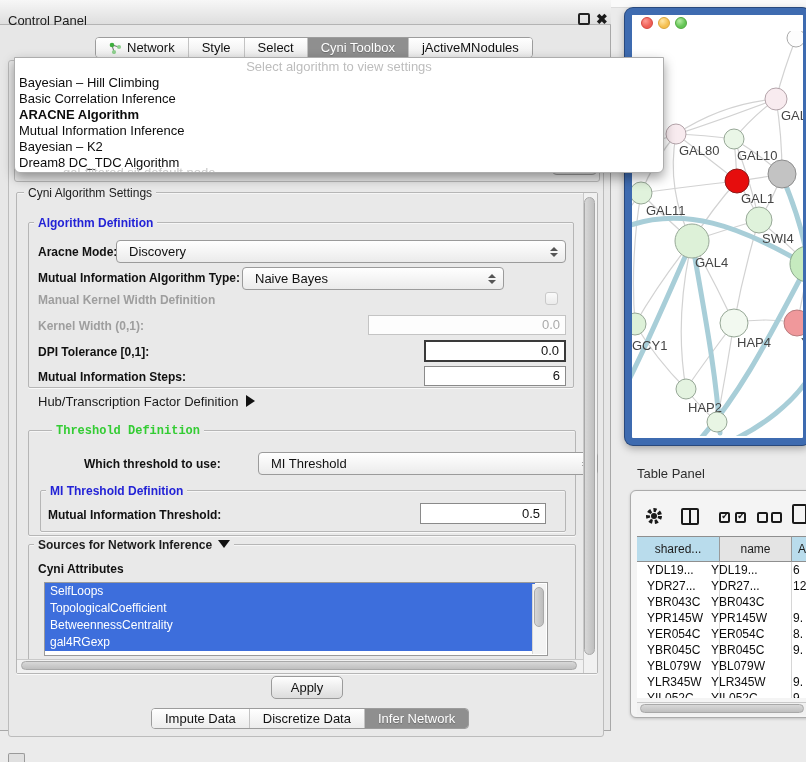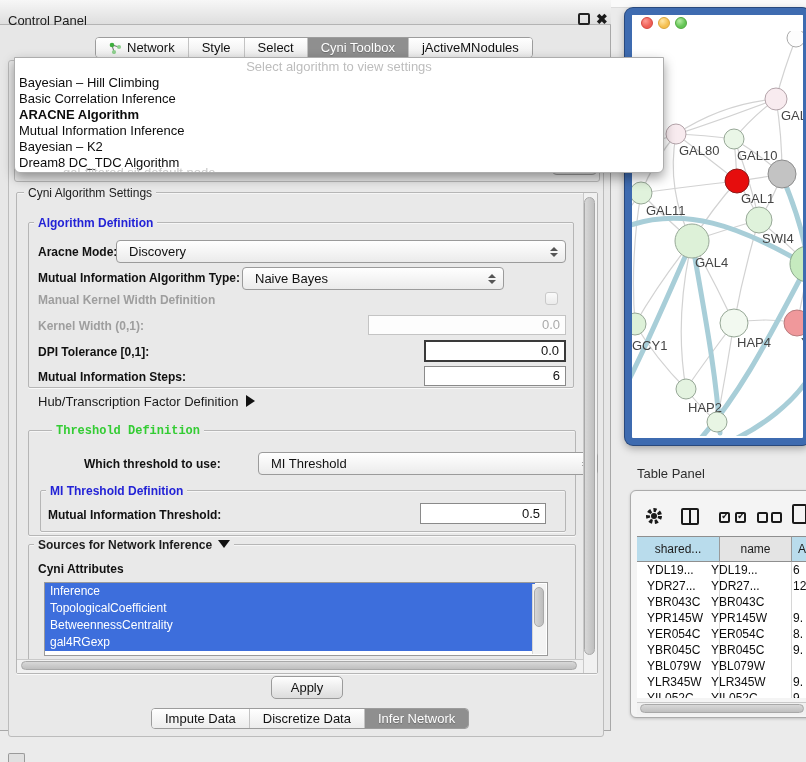--- a/index.html
+++ b/index.html
@@ -208,21 +208,21 @@
 <div class="abs gtitle t-blue" style="left:46px;top:484px;">MI Threshold Definition</div>
 <div class="abs lbl" style="left:48px;top:508px;">Mutual Information Threshold:</div>
 <div class="abs field" style="left:420px;top:503px;width:126px;height:21px;line-height:19px;">0.5</div>
 
 <div class="abs gbox" style="left:28px;top:544px;width:548px;height:120px;"></div>
 <div class="abs gtitle t-black" style="left:34px;top:538px;font-weight:bold;">
   <span>Sources for Network Inference</span><span class="tri-down"></span>
 </div>
 <div class="abs lbl" style="left:38px;top:562px;">Cyni Attributes</div>
 <div class="abs listbox" style="left:44px;top:582px;width:504px;height:74px;" id="attr-list">
-  <div class="attr-item">Inference</div>
+  <div class="attr-item">SelfLoops</div>
     <div class="attr-item">TopologicalCoefficient</div>
     <div class="attr-item">BetweennessCentrality</div>
     <div class="attr-item">gal4RGexp</div>
     <div class="list-vscroll">
       <div class="list-thumb"></div>
     </div>
 </div>
 
 <div class="abs vscroll" style="left:583px;top:193px;width:14px;height:480px;"></div>
 <div class="abs thumb v" style="left:584px;top:197px;width:11px;height:458px;"></div>

